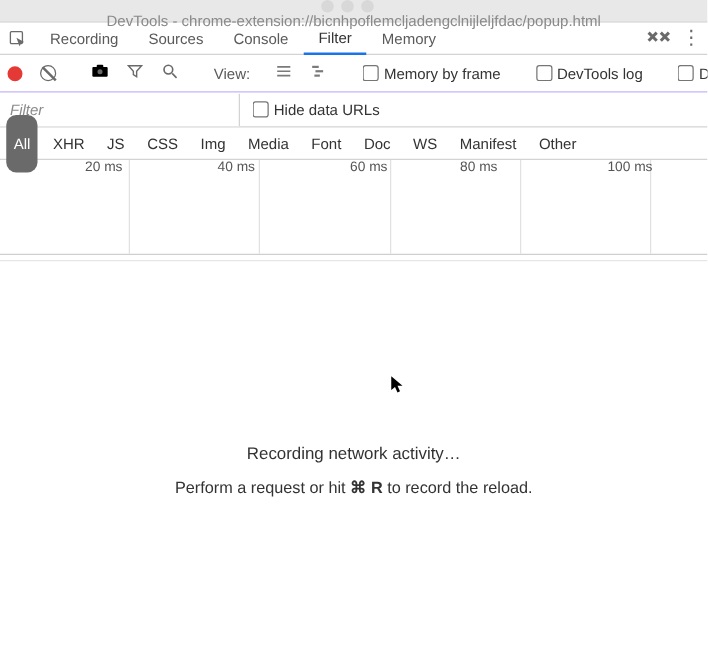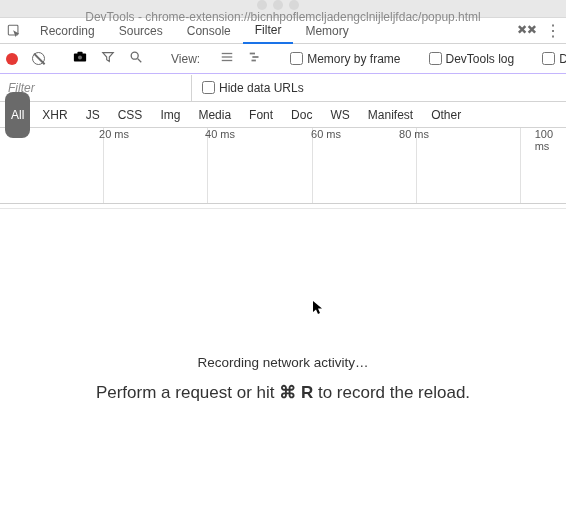--- a/index.html
+++ b/index.html
@@ -43,35 +43,35 @@
   .filter-input { border:none; outline:none; height:26px; padding:0 8px; width:192px; color:#333; font-size:12px; border-right:1px solid #d3d3d3;font-style:italic; }
   .filter-input::placeholder { color:#8a8a8a; }
 
   
   .typesrow { display:flex; align-items:center; height:26px; border-bottom:1px solid #d3d3d3; padding:0 5px; gap:6px; }
   .type { padding:16px 6px; border-radius:8px; color:#333; cursor:pointer; }
   .type.active { background:#6a6a6a; color:#fff; }
 
   
   .timeline { height:76px; border-bottom:1px solid #cfcfcf; position:relative; display:flex; }
-  .timeline-head { position:absolute; top:0; left:0; right:0; height:16px;margin-left:31px; }
+  .timeline-head { position:absolute; top:0; left:0; right:0; height:16px; }
   .tick-label { position:absolute; top:0; font-size:11px; color:#555; transform:translateX(-100%); padding-right:2px; }
   .col { flex:1; border-right:1px solid #e1e1e1; }
   .col:first-child { flex:1; }
   .timeline .col { height:100%; }
 
   
   .strip { height:5px; border-bottom:1px solid #e6e6e6; }
 
   
   .empty { position:relative; height:310px; }
   .cursor { position:absolute; left:312px; top:91px; }
   .cursor svg { width:12px; height:16px; }
   .msg1 { position:absolute; top:146px; left:0; right:0; text-align:center; color:#333; font-size:13.5px; }
-  .msg2 { position:absolute; top:173px; left:0; right:0; text-align:center; color:#333; font-size:17px; }
+  .msg2 { position:absolute; top:173px; left:0; right:0; text-align:center; color:#333; font-size:13px; }
   .kbd { font-weight:bold; }
 
   .chevrons svg line { stroke:#6a6a6a; stroke-width:1.5; fill:none; }
 </style>
 </head>
 <body>
 
 <div class="titlebar">
   <div class="traffic">
     <div class="dot"></div>

